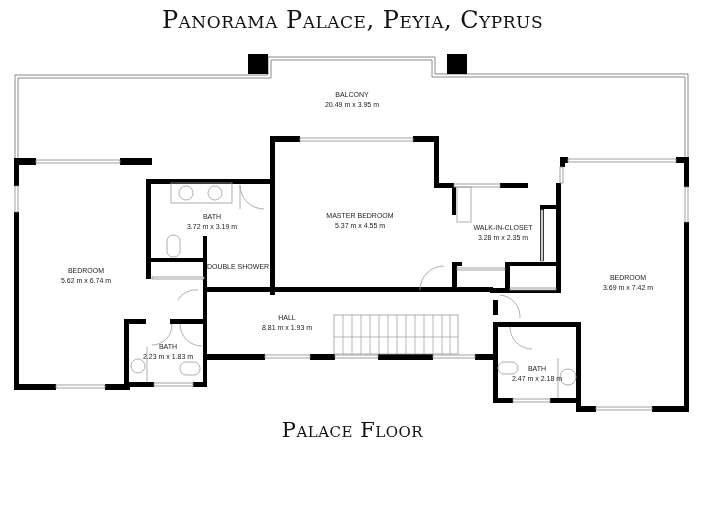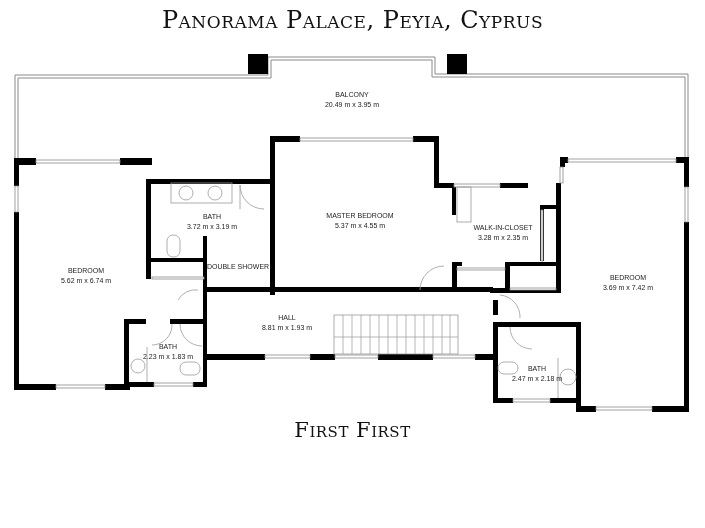--- a/index.html
+++ b/index.html
@@ -200,14 +200,14 @@
   </div>
   <div class="lbl" style="left:168px;top:342px;">
     <span class="n">BATH</span>
     <span class="d">2.23 m x 1.83 m</span>
   </div>
   <div class="lbl" style="left:537px;top:364px;">
     <span class="n">BATH</span>
     <span class="d">2.47 m x 2.18 m</span>
   </div>
 
-  <div id="sub-1" class="title">First First</div>
+  <div id="sub-1" class="title">Palace Floor</div>
 </div>
 
 </body></html>

